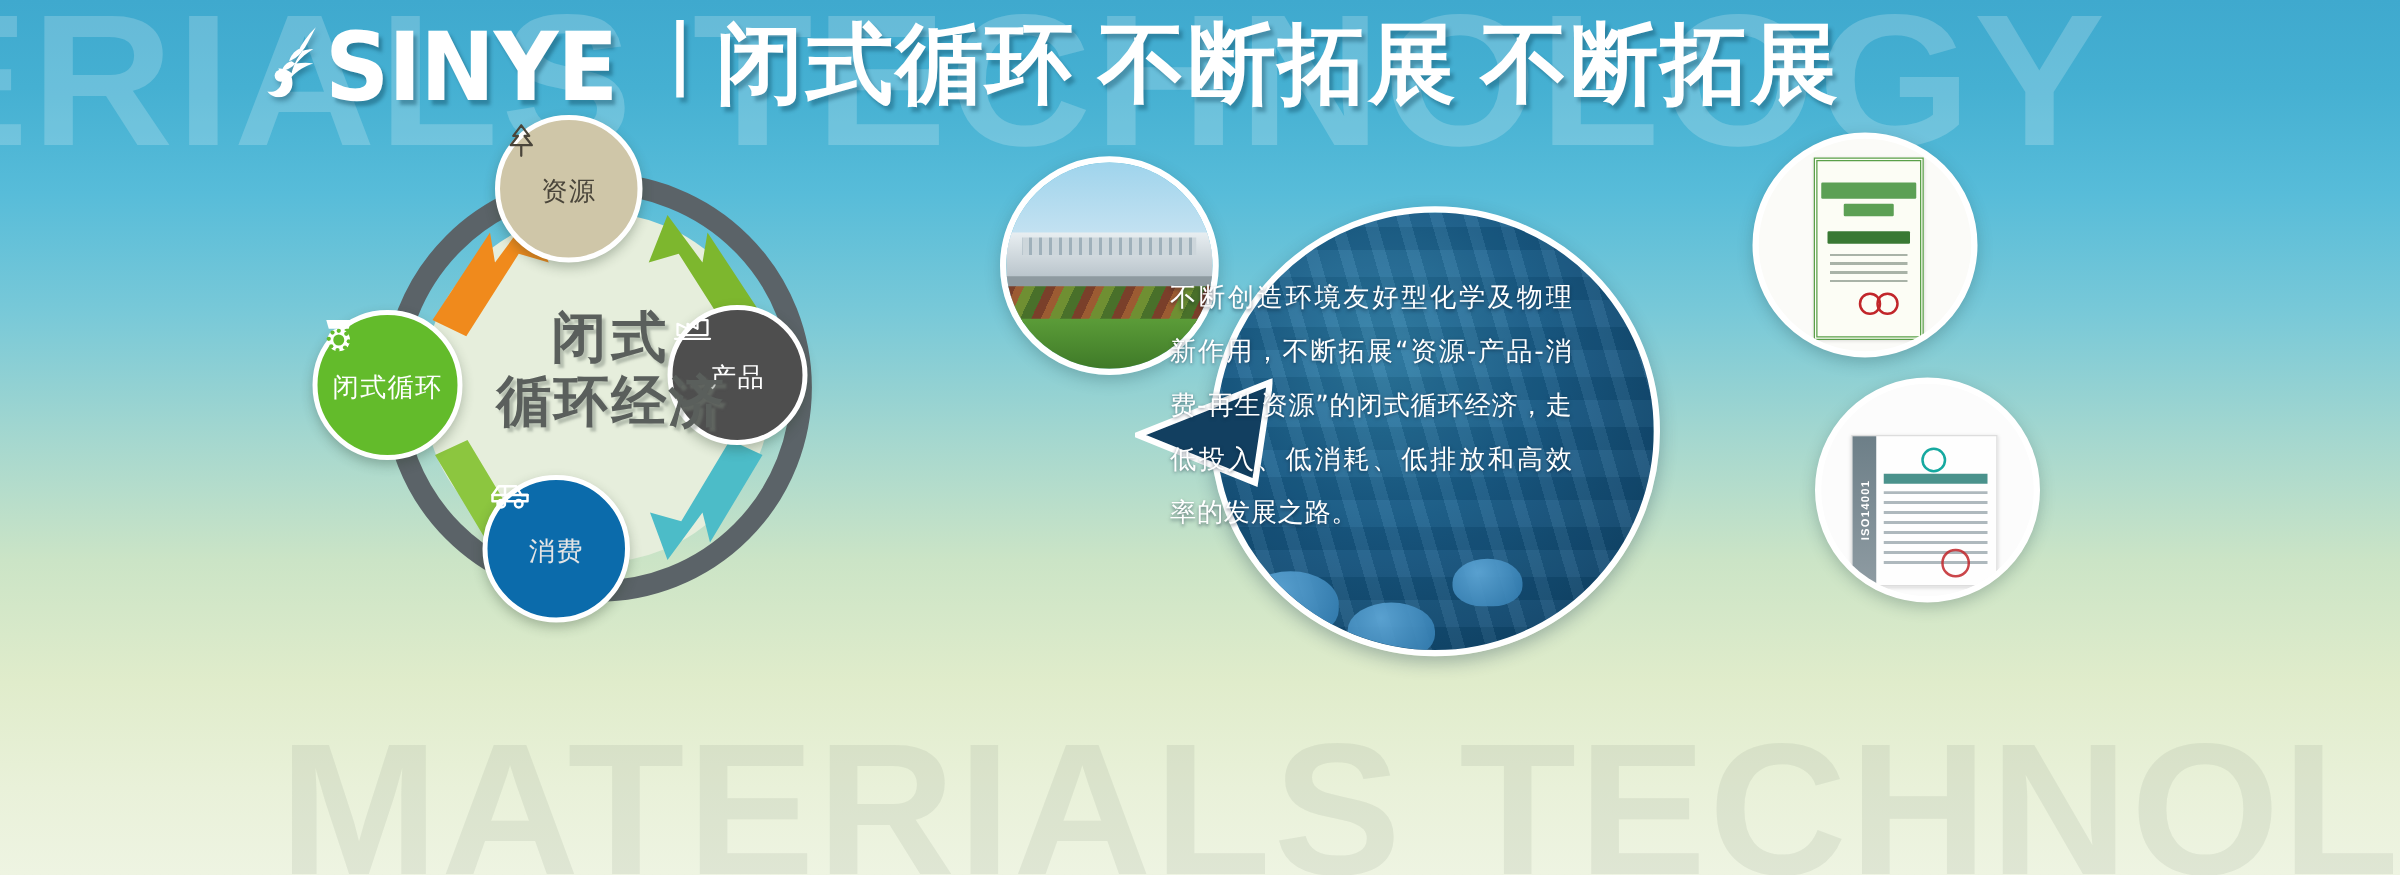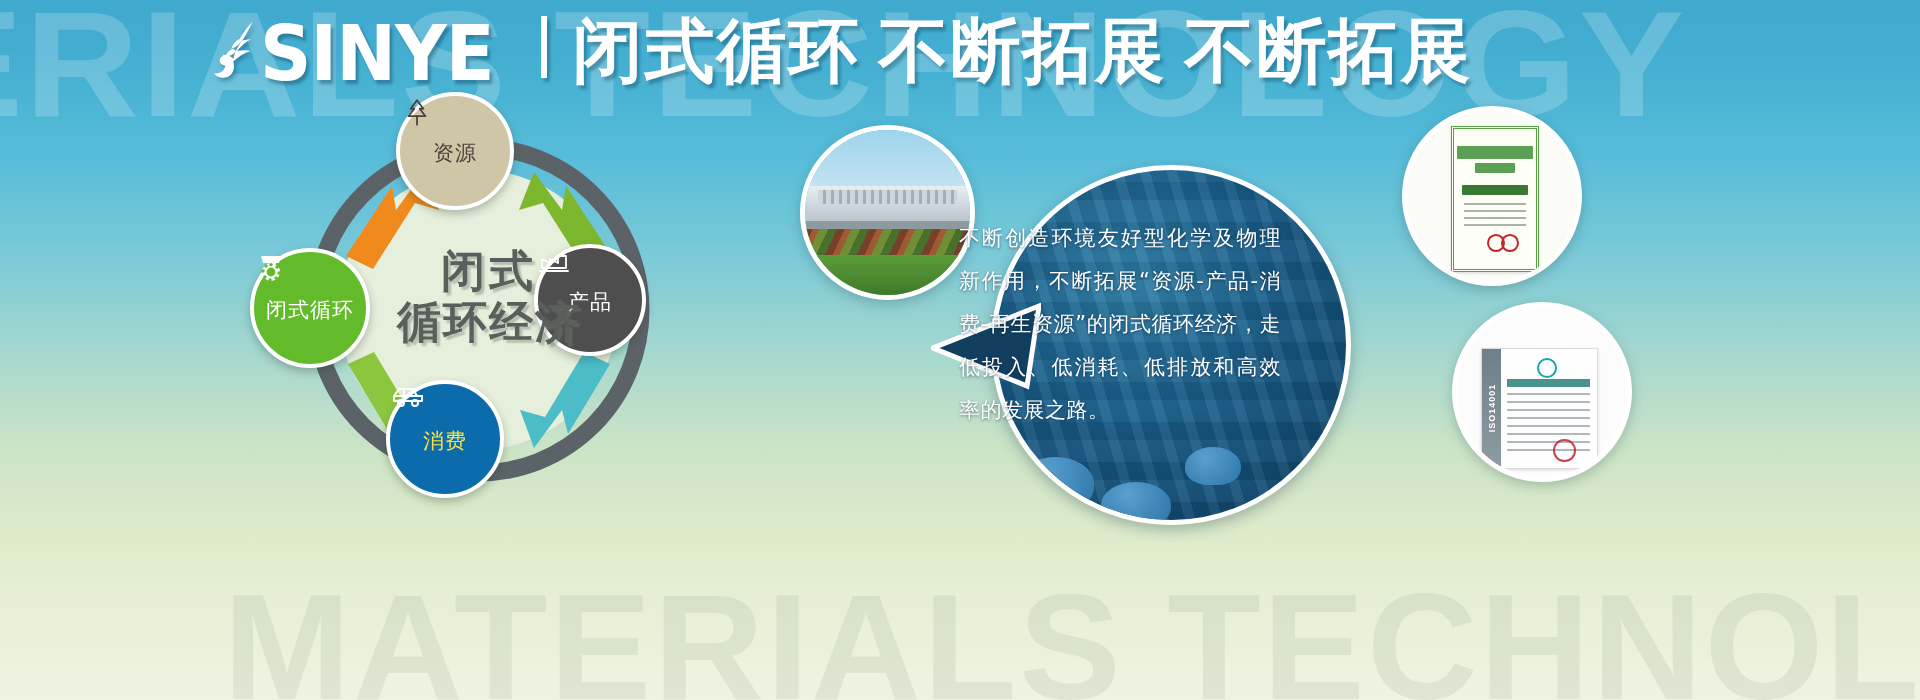--- a/index.html
+++ b/index.html
@@ -79,21 +79,21 @@
   .node-resource{
     left:128px;top:-8px;width:118px;height:118px;
     background:#cfc6a8;color:#4a453a;
   }
   .node-product{
     left:266px;top:144px;width:112px;height:112px;
     background:#4e4e4e;color:#ffffff;
   }
   .node-consume{
     left:118px;top:280px;width:118px;height:118px;
-    background:#0b6bab;color:#fde047;
+    background:#0b6bab;color:#e5e5e5;
   }
   .node-recycle{
     left:-18px;top:148px;width:120px;height:120px;
     background:#63bb2b;color:#ffffff;
   }
   .center-text{
     position:absolute;left:106px;top:148px;width:230px;
     text-align:center;color:#5a5f5c;z-index:5;
     font-family:"DejaVu Sans","Liberation Sans",sans-serif;
     text-shadow:3px 3px 2px rgba(120,130,120,.45);
@@ -157,21 +157,21 @@
   .cert2-logo{position:absolute;left:48%;top:8%;width:14%;padding-bottom:14%;
     border-radius:50%;border:2px solid #16a9a0;}
   .cert2-title{position:absolute;left:22%;right:6%;top:25%;height:7%;
     background:#2a7f78;opacity:.85;}
   .cert2-lines{position:absolute;left:22%;right:6%;top:37%;height:50%;
     background:repeating-linear-gradient(180deg,#9aa7ad 0 2px,transparent 2px 8px);opacity:.8;}
   .cert2-stamp{position:absolute;left:62%;top:76%;width:16%;padding-bottom:16%;
     border-radius:50%;border:2px solid #c1262a;opacity:.85;}
 
   
-  .bubble-wrap{position:absolute;left:931px;top:165px;width:420px;height:420px;z-index:22;}
+  .bubble-wrap{position:absolute;left:908px;top:165px;width:420px;height:420px;z-index:22;}
   .bubble{
     position:absolute;left:60px;top:0;width:360px;height:360px;border-radius:50%;
     overflow:hidden;border:5px solid #ffffff;box-sizing:border-box;
     box-shadow:0 5px 14px rgba(20,50,70,.30);
     background:radial-gradient(circle at 38% 32%, #2e7fa8 0%, #1a5f8c 42%, #0e3f63 100%);
   }
   .bubble .ind{position:absolute;left:0;top:0;right:0;bottom:0;opacity:.55;
     background:
       repeating-linear-gradient(74deg, rgba(255,255,255,.10) 0 10px, rgba(0,0,0,.10) 10px 26px),
       repeating-linear-gradient(0deg, rgba(0,0,0,.12) 0 18px, rgba(255,255,255,.06) 18px 40px);}

